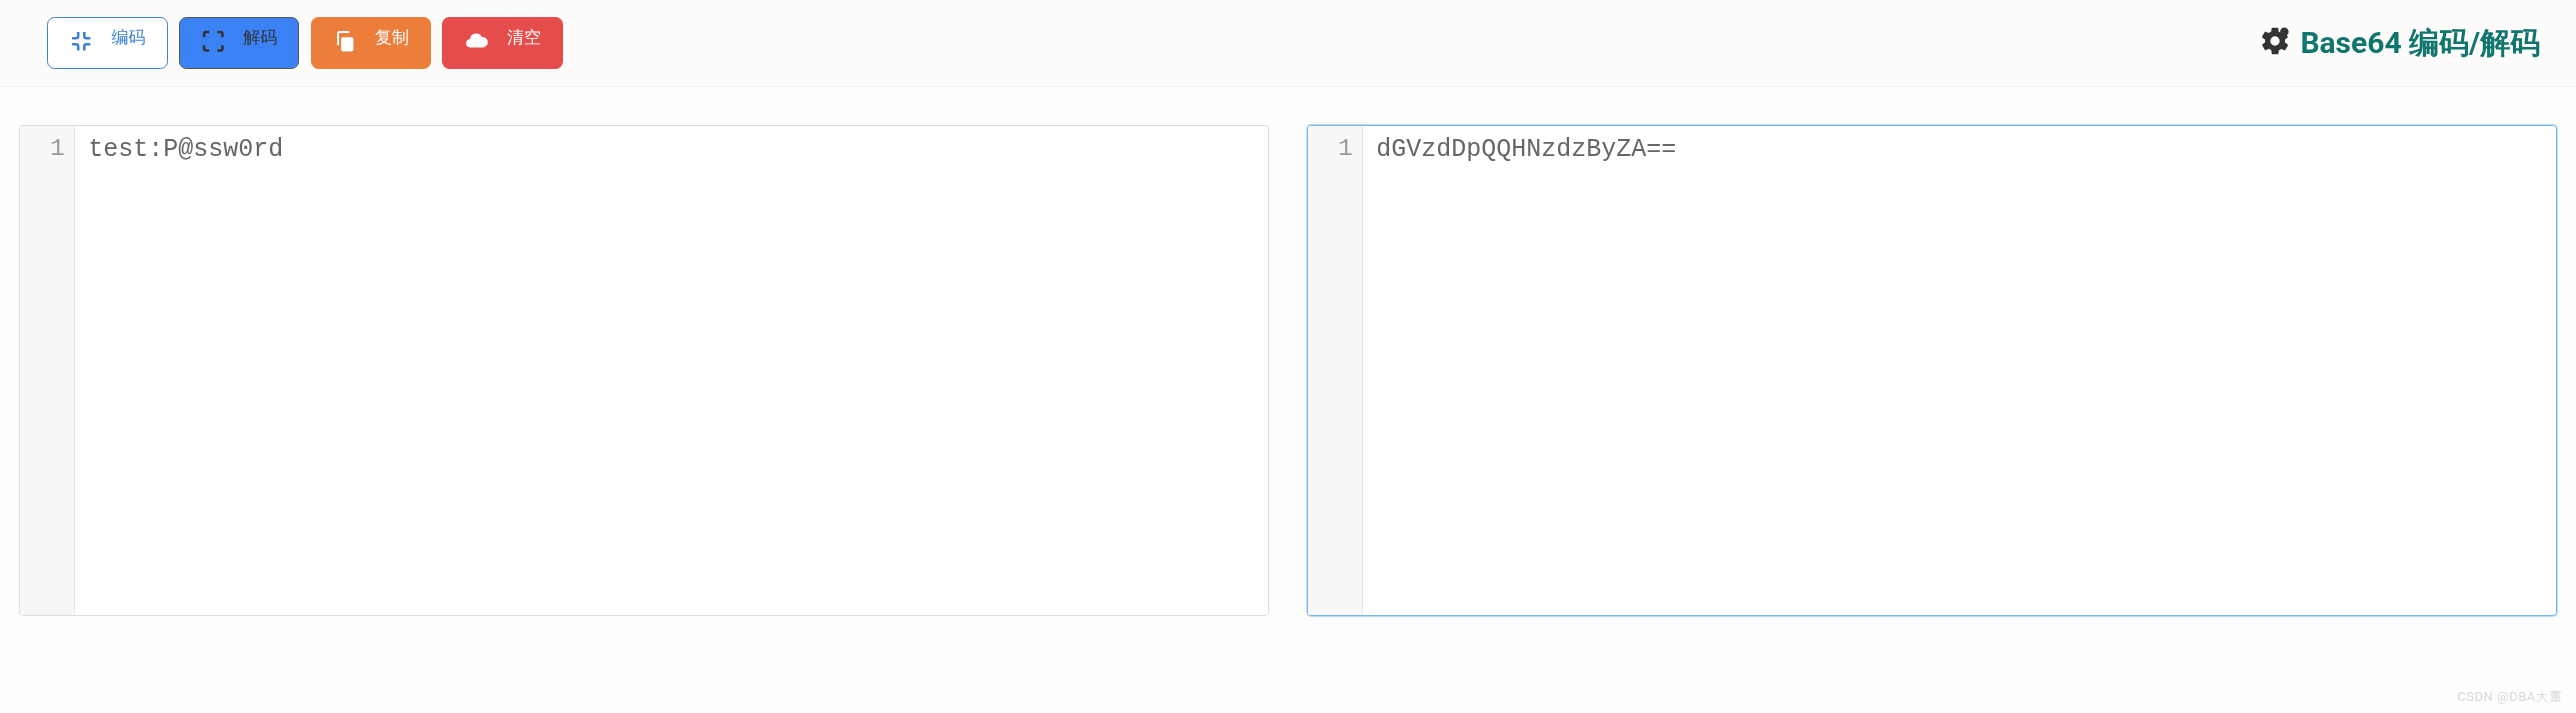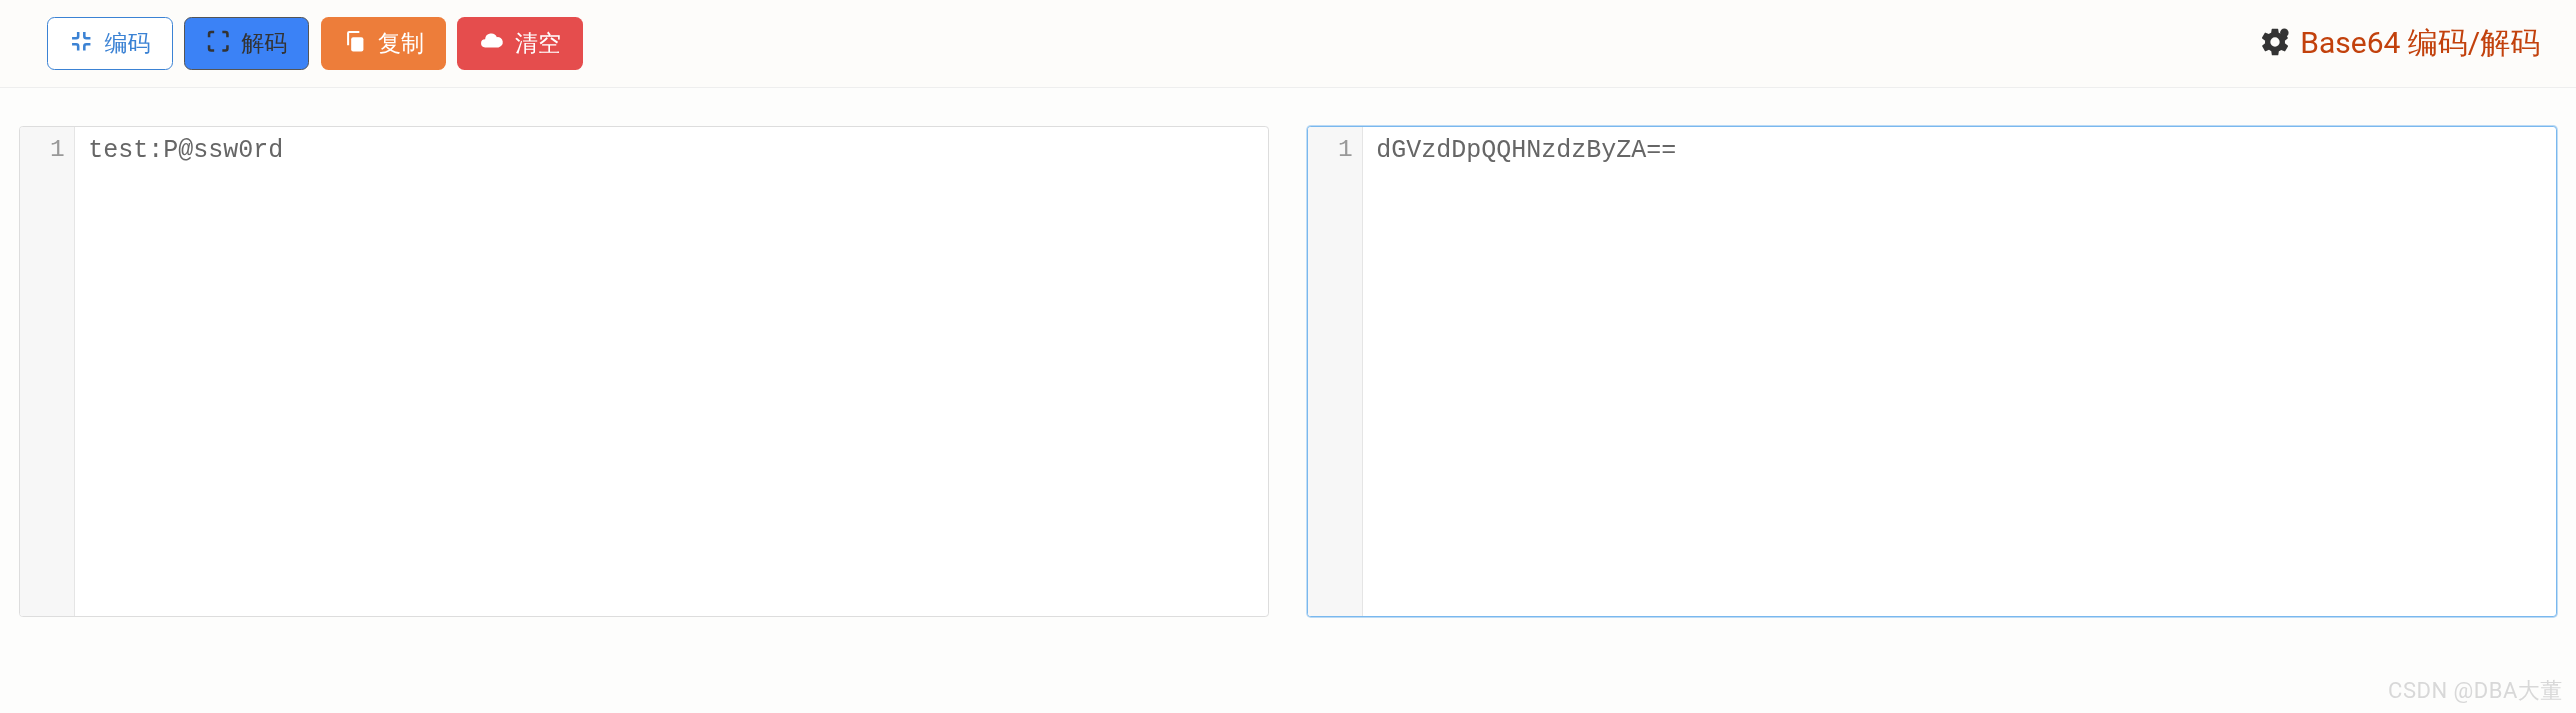--- a/index.html
+++ b/index.html
@@ -21,25 +21,24 @@
       padding: 17px 26.4px 17px 47px;
       border-bottom: 0.9px solid #eee;
       background: #fdfcfa;
     }
     .toolbar-left {
       display: flex;
       gap: 11.3px;
     }
     .btn {
       display: inline-flex;
-      align-items: center;
-      gap: 11px;
+      gap: 18px;
       padding: 11.3px 21px;
       border-radius: 7.5px;
-      font-size: 23px;
+      font-size: 17px;
       font-weight: 500;
       cursor: pointer;
       border: 1.9px solid transparent;
       line-height: 1;
     }
     .btn-encode {
       background: #fff;
       border-color: #3b82d4;
       color: #3b82d4;
     }
@@ -61,22 +60,22 @@
       height: 24.5px;
     }
     .toolbar-right {
       display: flex;
       align-items: center;
       gap: 9.4px;
       padding-right: 9.4px;
     }
     .title {
       font-size: 30px;
-      font-weight: 400;
-      color: #c2410c;
+      font-weight: 700;
+      color: #0f766e;
     }
     .gear-wrap svg {
       width: 32px;
       height: 32px;
       fill: #333;
     }
     .editors {
       display: flex;
       gap: 38px;
       padding: 38px 19px 19px 19px;
@@ -110,21 +109,21 @@
       padding: 9.4px 13.2px;
       font-family: "Courier New", Consolas, monospace;
       font-size: 25px;
       color: #666;
       white-space: pre;
     }
     .watermark {
       position: absolute;
       bottom: 7.5px;
       right: 13.2px;
-      font-size: 22px;
+      font-size: 13px;
       color: #d8d8d8;
       letter-spacing: 0.5px;
     }
   </style>
 </head>
 <body>
 
 <div class="toolbar">
   <div class="toolbar-left">
     <button class="btn btn-encode">

